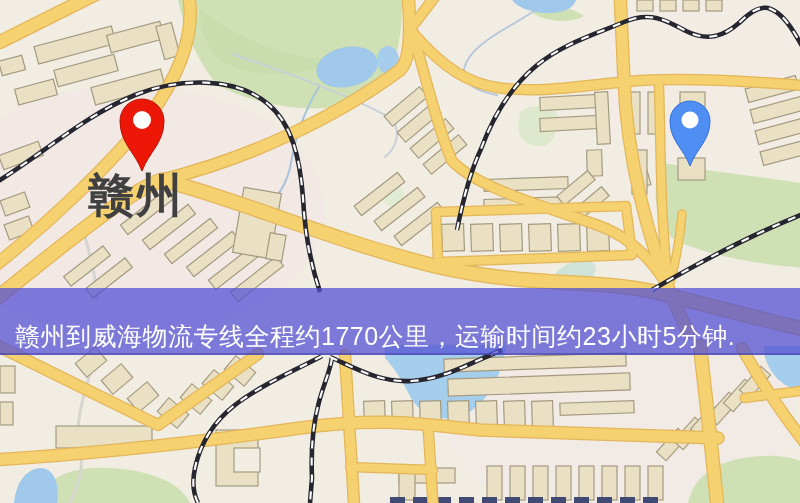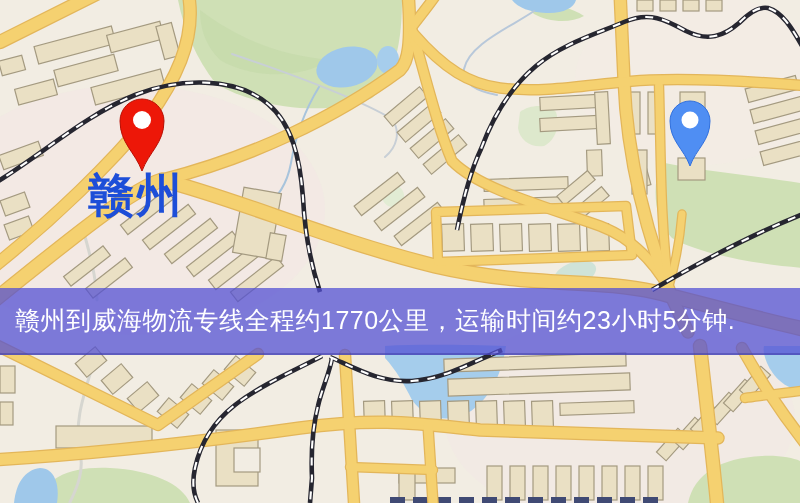--- a/index.html
+++ b/index.html
@@ -7,27 +7,27 @@
     position:relative;width:800px;height:503px;overflow:hidden;
     font-family:"Liberation Sans","DejaVu Sans",sans-serif;
     background:#f2ede3;
   }
   .screen svg{position:absolute;left:0;top:0;display:block;}
   .city-label{
     position:absolute;line-height:1;font-weight:700;
     font-family:"Liberation Serif","DejaVu Serif",serif;
     font-size:46px;letter-spacing:2px;white-space:nowrap;z-index:4;
   }
-  .city-label.origin{left:88px;top:173px;color:#1d4ed8;}
+  .city-label.origin{left:88px;top:173px;color:#404040;}
   .city-label.dest{left:642px;top:177px;color:#2737d8;}
   .banner{
     position:absolute;left:0;top:288px;width:800px;height:67px;z-index:6;
     background:rgba(82,80,212,0.74);
     border-bottom:2px solid rgba(58,56,160,0.45);
-    box-sizing:border-box;display:flex;align-items:center;
+    box-sizing:border-box;display:flex;align-items:flex-end;
   }
   .banner span{
     color:#fff;font-size:25px;letter-spacing:0.5px;padding-left:15px;
     white-space:nowrap;
   }
   
   .bld rect{fill:#eae0c4;stroke:#a49a80;stroke-width:1.2;}
   .bld rect.notch{fill:#f2ede3;}
   .navy rect{fill:#404a74;stroke:none;}
   .rc use{stroke:#e3b65a;fill:none;stroke-linecap:round;stroke-linejoin:round;}

